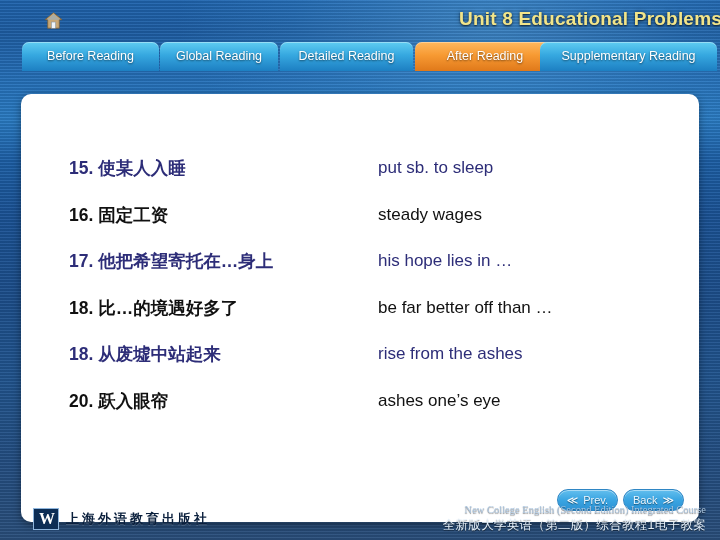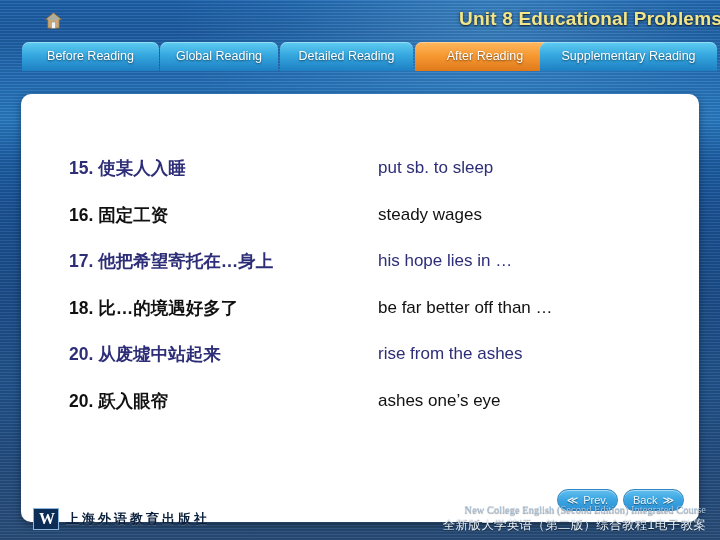--- a/index.html
+++ b/index.html
@@ -275,21 +275,21 @@
         <div class="cn c-navy">17. 他把希望寄托在…身上</div>
         <div class="en c-navy">his hope lies in …</div>
       </div>
 
       <div class="row">
         <div class="cn c-black">18. 比…的境遇好多了</div>
         <div class="en c-black">be far better off than …</div>
       </div>
 
       <div class="row">
-        <div class="cn c-navy">20. 从废墟中站起来</div>
+        <div class="cn c-navy">18. 从废墟中站起来</div>
         <div class="en c-navy">rise from the ashes</div>
       </div>
 
       <div class="row">
         <div class="cn c-black">20. 跃入眼帘</div>
         <div class="en c-black">ashes one’s eye</div>
       </div>
 
     </div>
 

